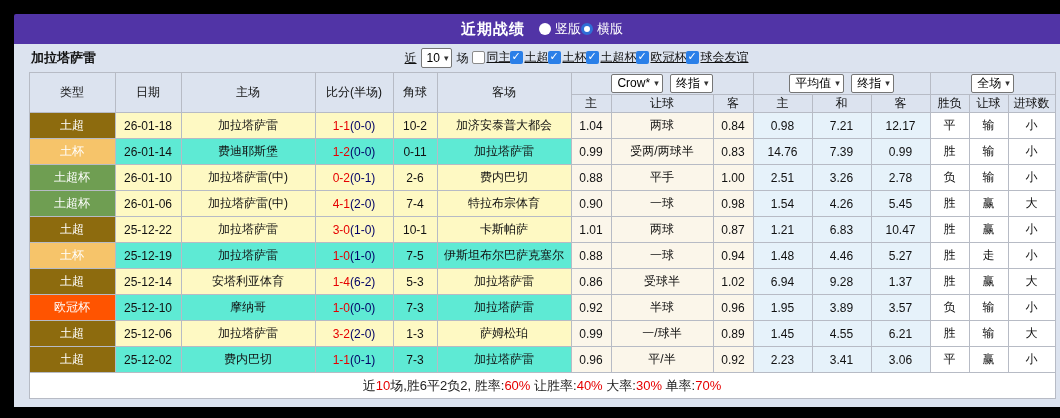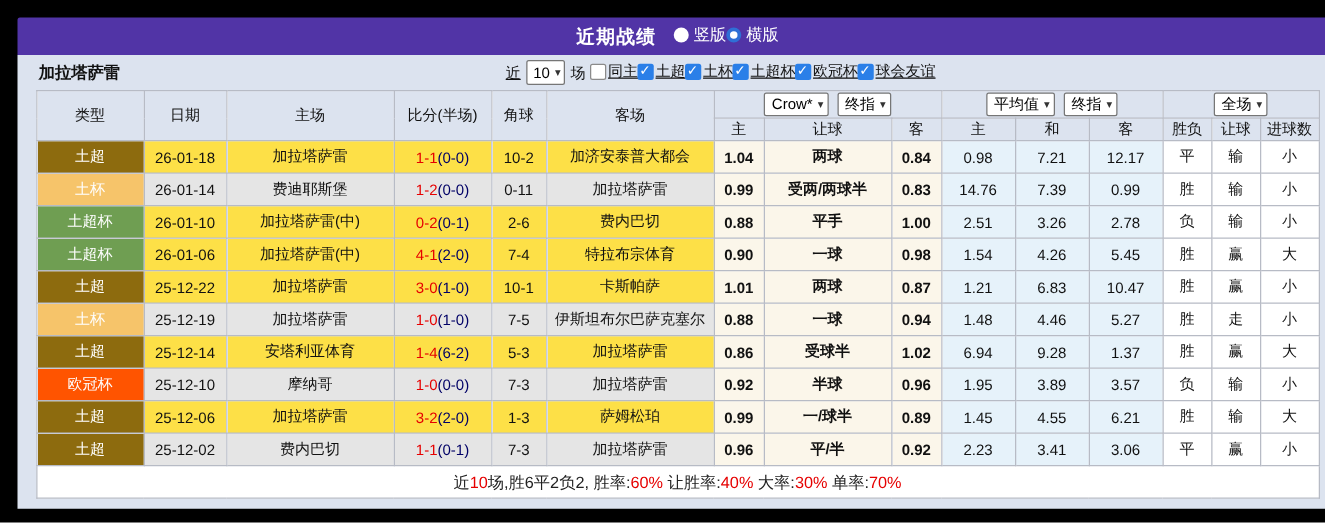--- a/index.html
+++ b/index.html
@@ -40,23 +40,23 @@
 
   
   table.grid{border-collapse:collapse;width:1026px;margin:0 auto;background:#fff;font-size:12px;table-layout:fixed;}
   .grid th,.grid td{border:1px solid #b7bbc5;text-align:center;padding:0;white-space:nowrap;overflow:hidden;color:#111;}
   .grid thead th{background:#dce3ef;font-weight:normal;}
   .grid .h1 th{height:21px;}
   .grid .h2 th{height:17px;}
   .grid .h1 th.ctrl .selectbox{height:17px;margin:0 2px;}
   .grid tbody td{height:25px;}
   .grid td.type{color:#fff;}
-  td.base{background:#fde047;}
-  tr.shaded td.base{background:#e5e5e5;}
-  td.ah{background:#fbf6ea;font-weight:bold;}
+  td.base{background:#fef9c3;}
+  tr.shaded td.base{background:#5eead4;}
+  td.ah{background:#fbf6ea;}
   td.eu{background:#e6f2fa;}
   .tgreen{color:#008000;}
   .red{color:#e60000;}
   .green{color:#008000;}
   .blue{color:#0000cc;}
   .half{color:#000066;}
   .scorelink{cursor:pointer;}
   td.summary{height:25px;background:#fff;font-size:13px;}
   .dk{color:#222;}
 </style>

